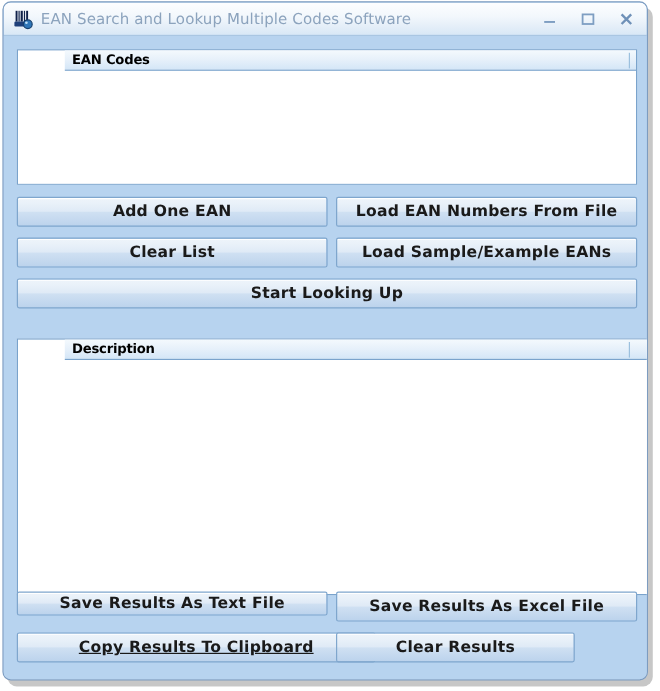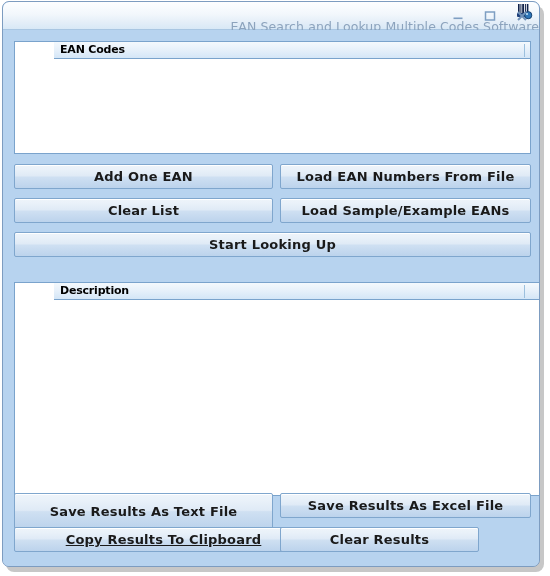--- a/index.html
+++ b/index.html
@@ -49,24 +49,23 @@
 
   
   #title-bar {
     position: relative;
     height: 28px;
     background: linear-gradient(to bottom, #fdfeff 0%, #f2f7fc 45%, #e4eef8 75%, #d8e8f6 100%);
     border-bottom: 1px solid #a9c6e2;
     border-top-left-radius: 6px;
     border-top-right-radius: 6px;
     display: flex;
-    align-items: flex-end;
+    align-items: center;
     padding-left: 8px;
     box-sizing: border-box;
-    flex-direction: column;
   }
 
   #app-icon {
     width: 17px;
     height: 17px;
     margin-right: 6px;
     flex: 0 0 auto;
     position: relative;
     top: 1px;
   }
@@ -174,21 +173,21 @@
   }
 
   
   #btn-add-one-ean       { left: 11px;  top: 134px; width: 259px; height: 25px; }
   #btn-load-from-file    { left: 277px; top: 134px; width: 251px; height: 25px; }
   #btn-clear-list        { left: 11px;  top: 168px; width: 259px; height: 25px; }
   #btn-load-sample       { left: 277px; top: 168px; width: 251px; height: 25px; }
   #btn-start-looking-up  { left: 11px;  top: 202px; width: 517px; height: 25px; }
 
   
-  #btn-save-text   { left: 11px;  top: 463px; width: 259px; height: 36px; }
+  #btn-save-text   { left: 11px;  top: 463px; width: 259px; height: 20px; }
   #btn-save-excel  { left: 277px; top: 463px; width: 251px; height: 25px; }
   #btn-copy-clip   { left: 11px;  top: 497px; width: 299px; height: 25px; text-decoration: underline; }
   #btn-clear-res   { left: 277px; top: 497px; width: 199px; height: 25px; }
 </style>
 </head>
 <body>
 
 <div id="desktop">
 
   <div id="window-shadow"></div>

